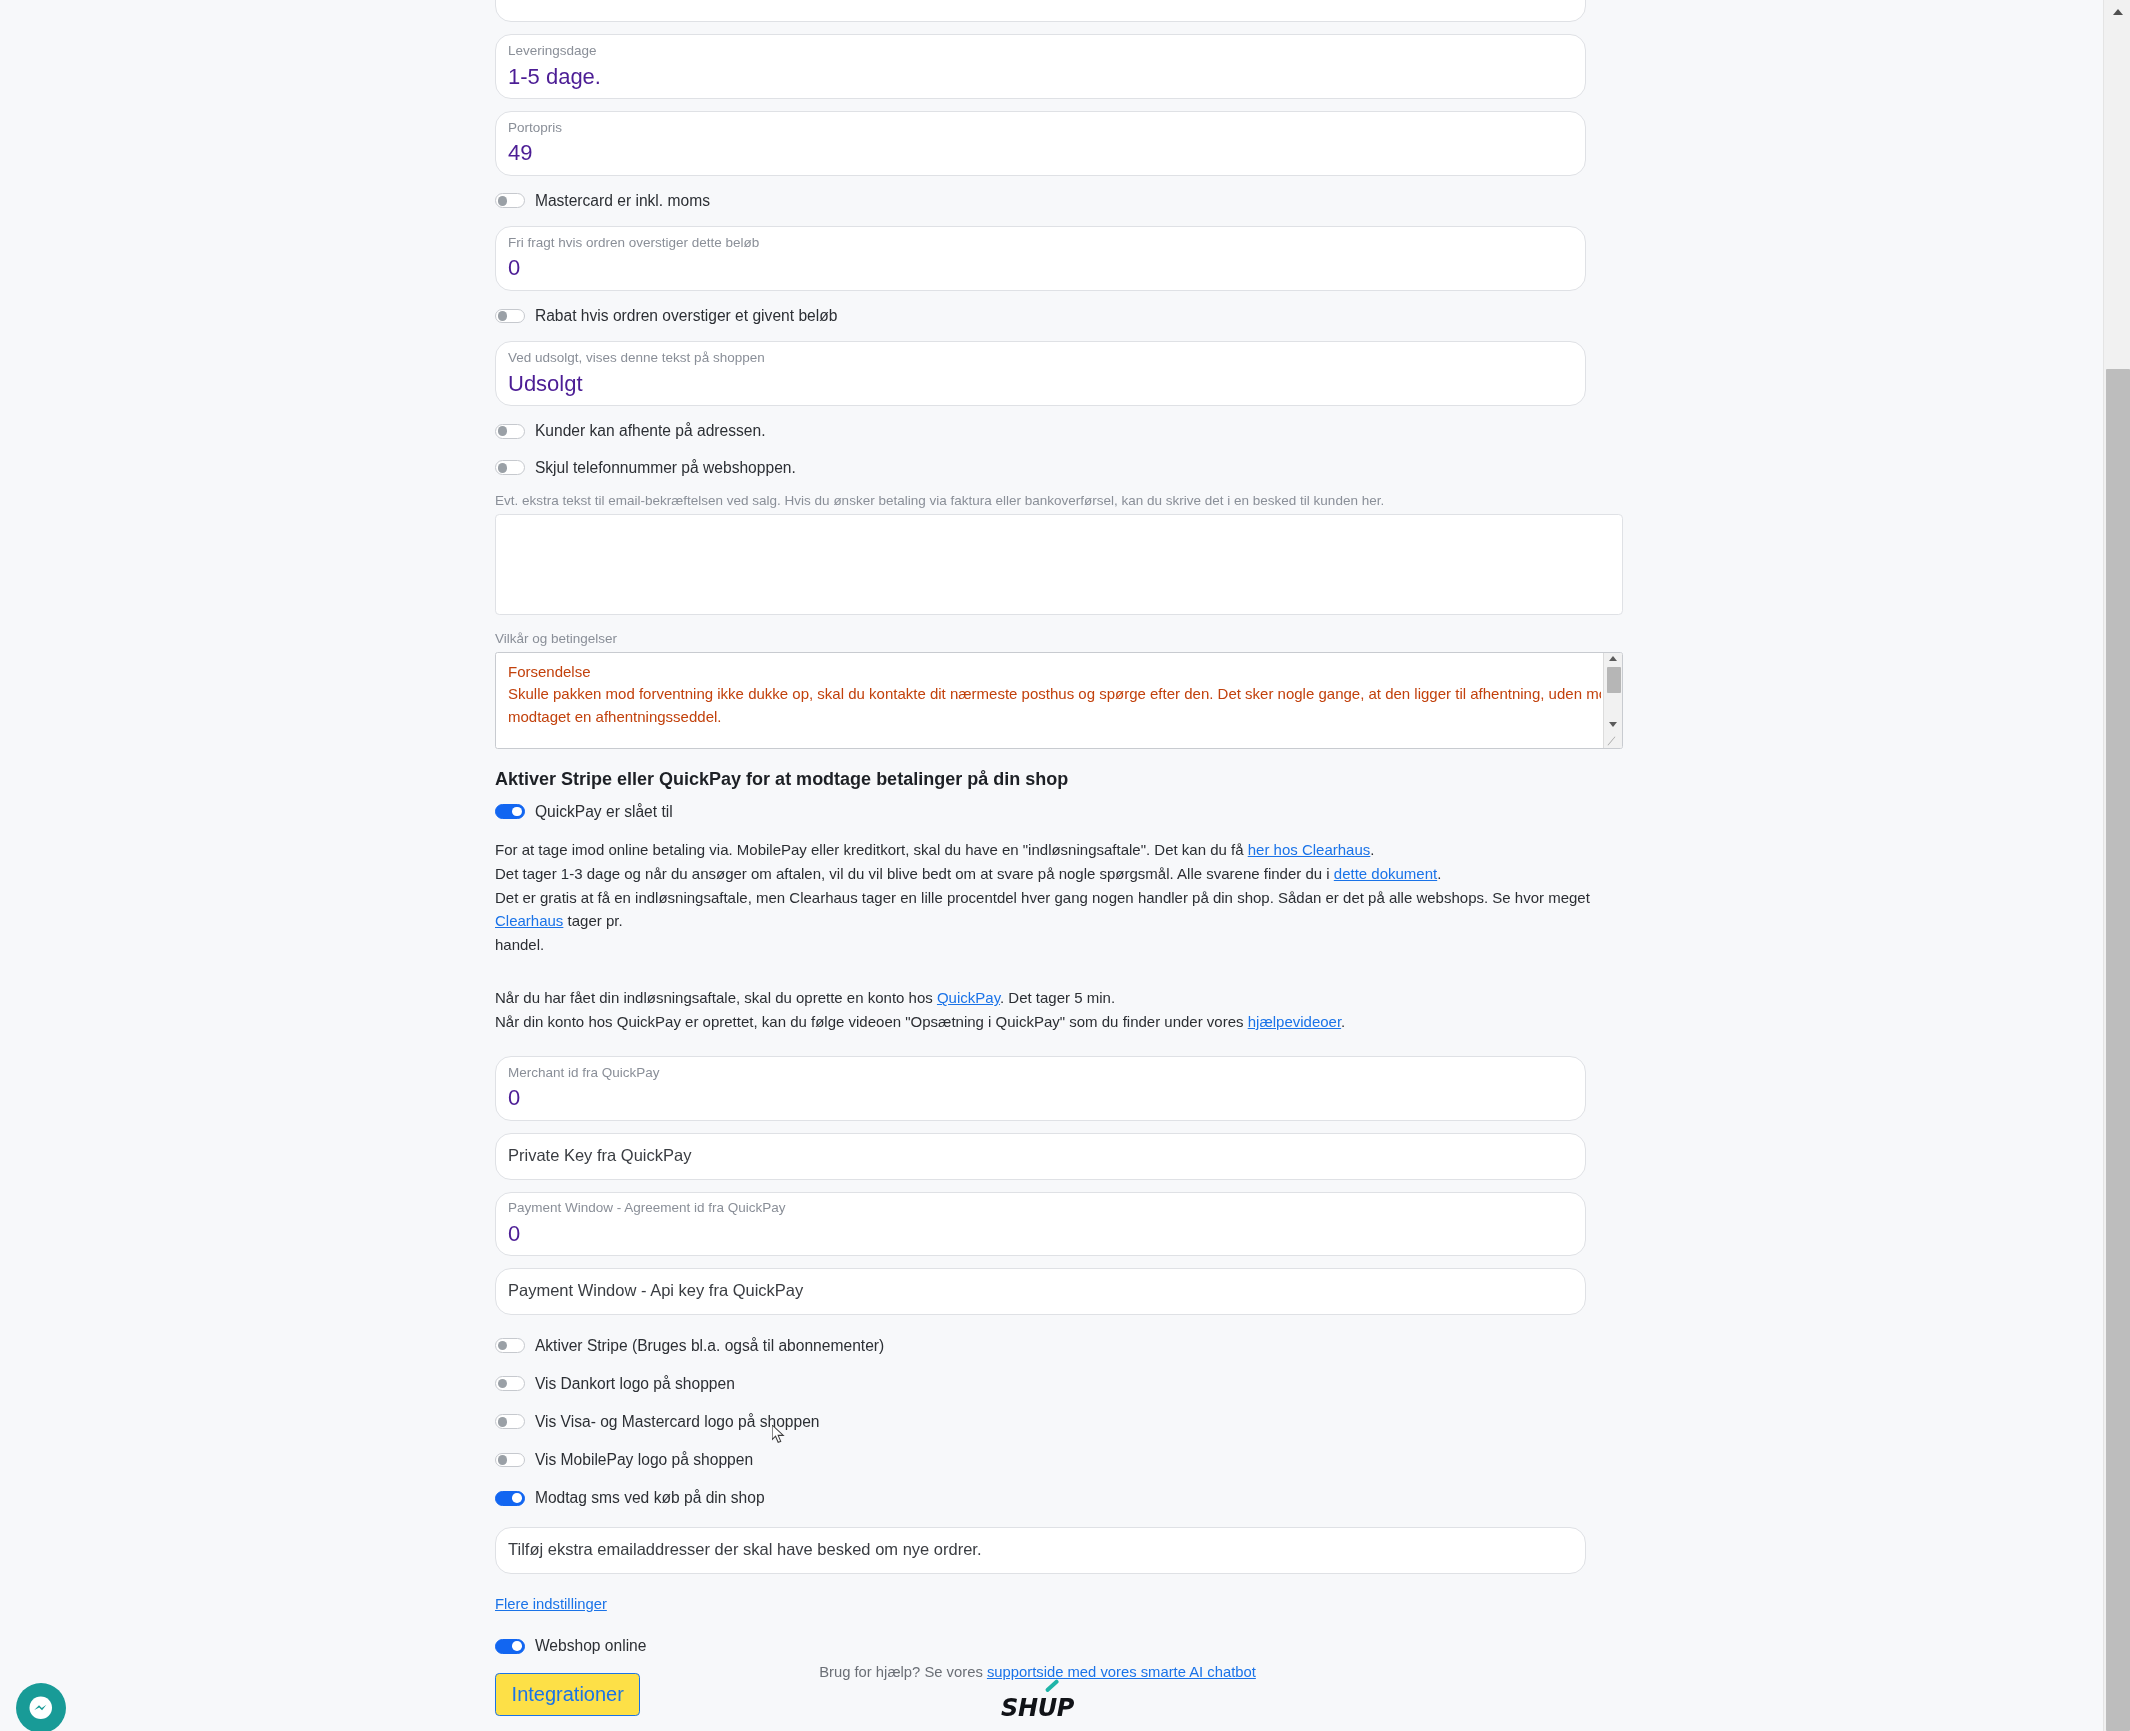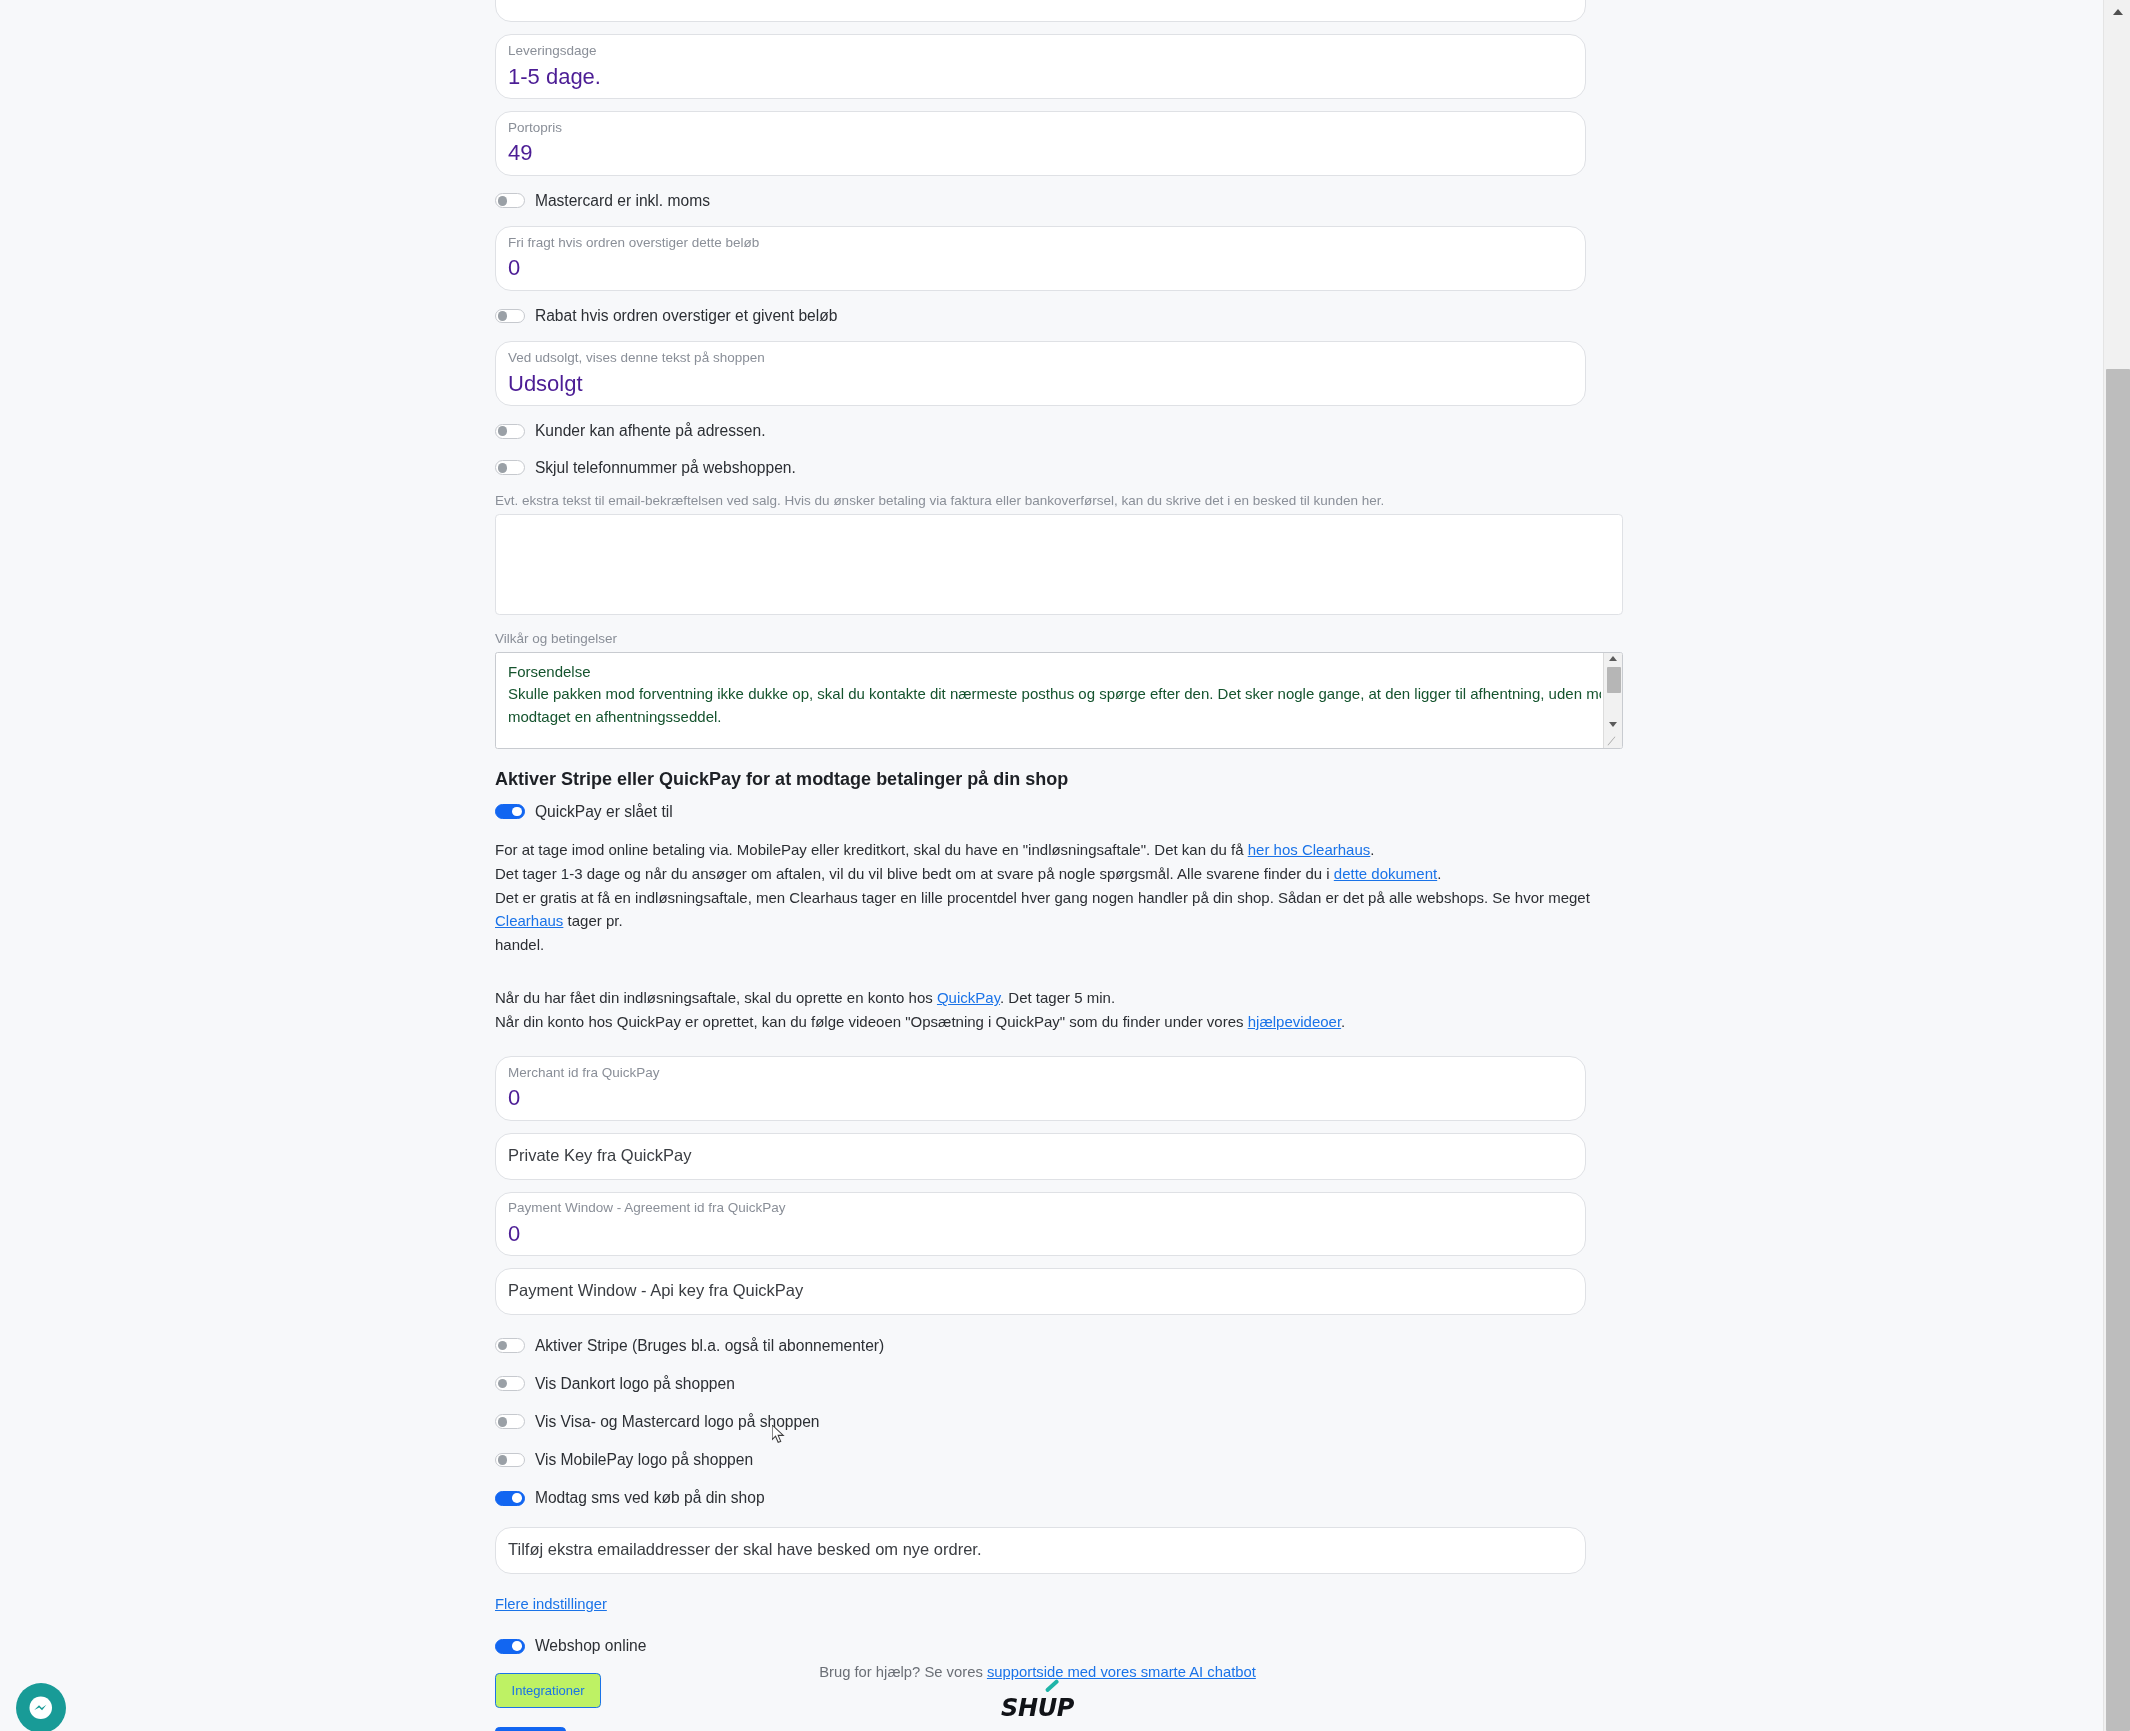--- a/index.html
+++ b/index.html
@@ -127,21 +127,21 @@
     height: 97px;
     background: #ffffff;
     border: 0.9px solid #c8cbd0;
     border-radius: 2.6px;
     overflow: hidden;
   }
   .terms-text {
     padding: 7.8px 21px 0 12px;
     font-size: 15px;
     line-height: 1.5;
-    color: #14532d;
+    color: #c2410c;
     white-space: nowrap;
   }
   .terms-text div { overflow: hidden; text-overflow: clip; }
   .terms-scroll {
     position: absolute;
     right: 0; top: 0;
     width: 19px; height: 100%;
     background: #f1f1f1;
     border-left: 0.9px solid #dcdcdc;
   }
@@ -191,25 +191,25 @@
     display: inline-block;
     font-size: 14.8px;
     color: #1a73e8;
     text-decoration: underline;
     margin: 17.4px 0 5.2px 0;
   }
 
   
   .btn-outline {
     display: inline-block;
-    background: #bef264;
+    background: #fde047;
     border: 0.9px solid #1a73e8;
     color: #1a73e8;
     border-radius: 4.3px;
-    font-size: 13px;
+    font-size: 20px;
     padding: 8.7px 15.6px;
     cursor: pointer;
     font-family: "Liberation Sans", sans-serif;
     margin-top: 8.7px;
   }
   .btn-primary {
     display: inline-block;
     background: #1266f1;
     border: 0.9px solid #1266f1;
     color: #ffffff;

